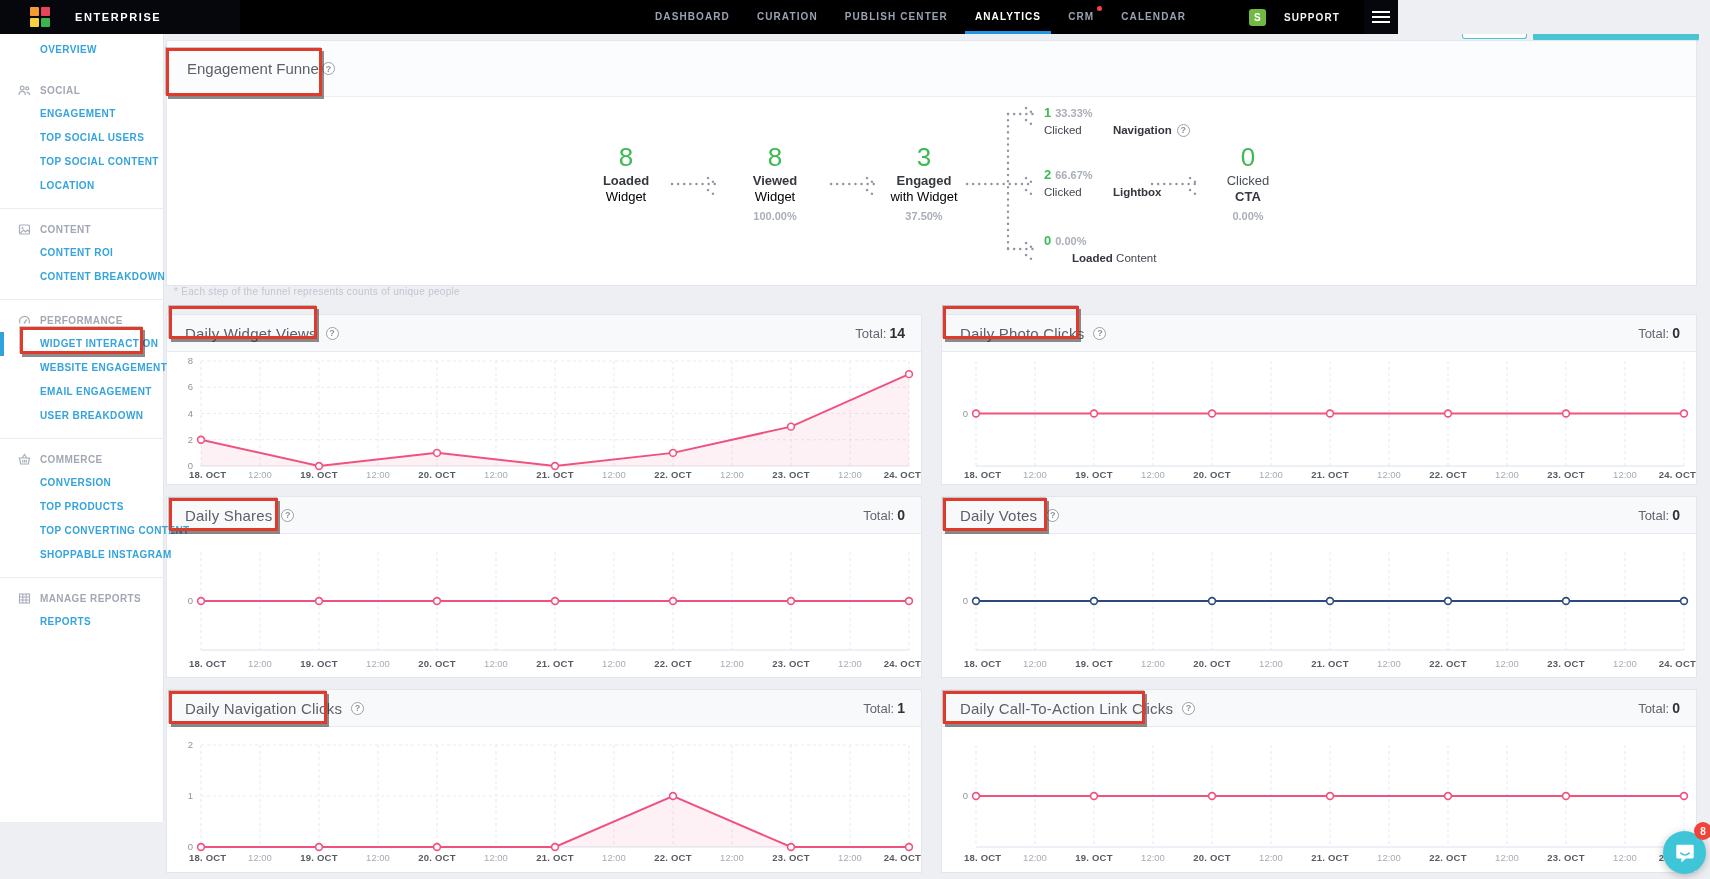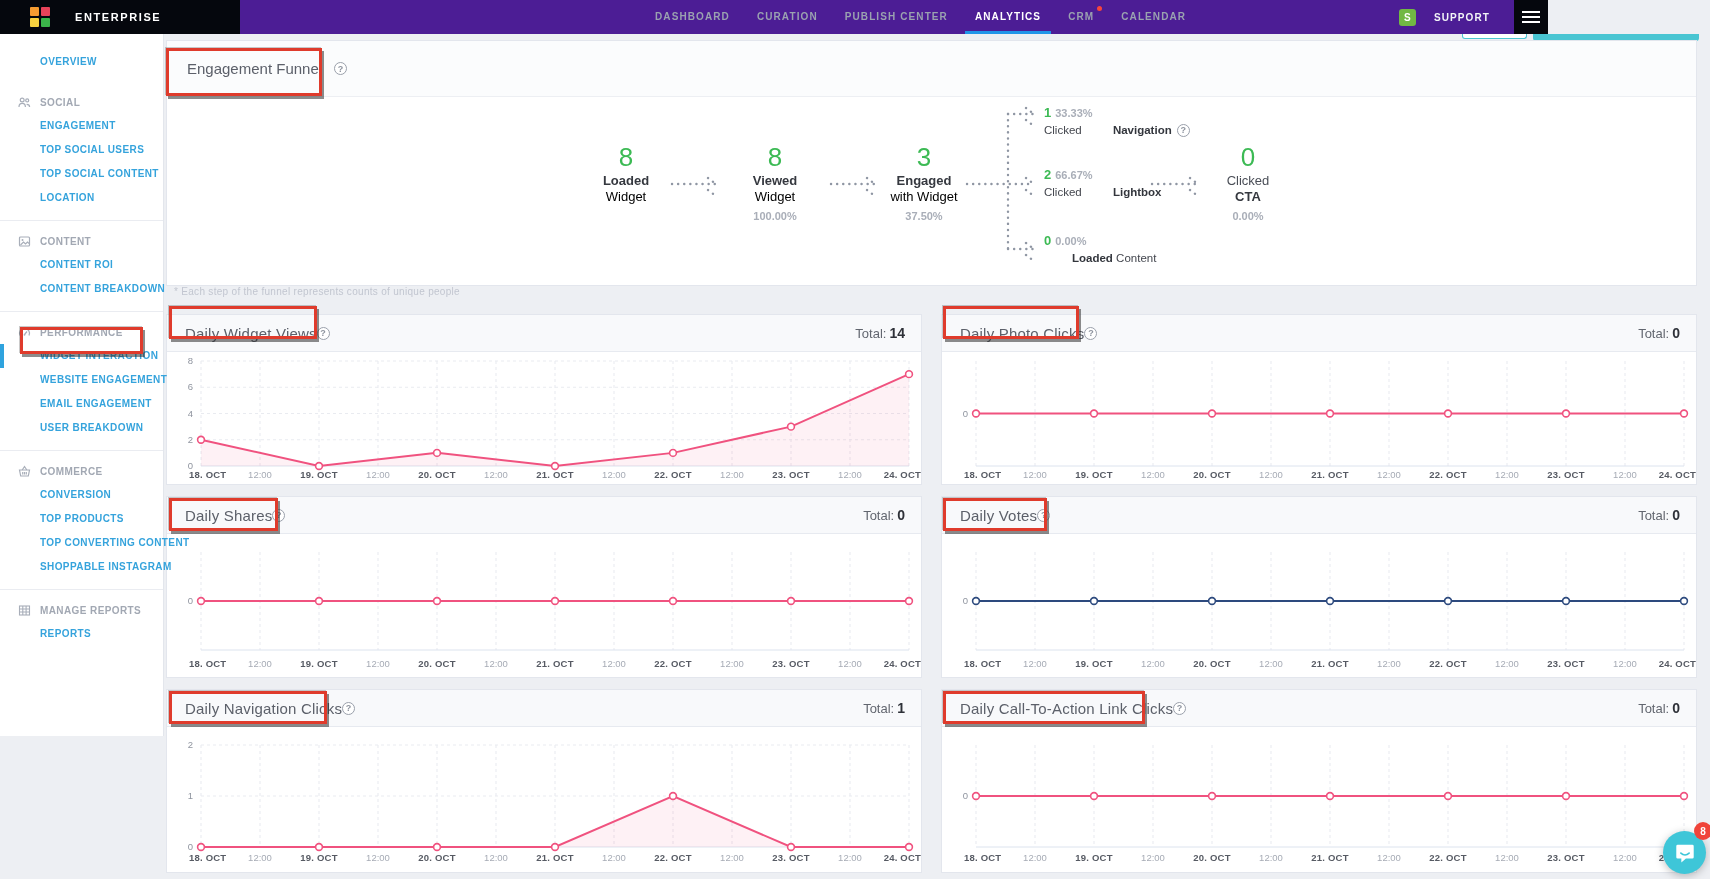--- a/index.html
+++ b/index.html
@@ -1,62 +1,62 @@
 <!DOCTYPE html>
 <html><head>
 <meta charset="utf-8">
 <style>
   * { margin:0; padding:0; box-sizing:border-box; }
   html,body { width:1710px; height:879px; }
   body { font-family:"Liberation Sans","DejaVu Sans",sans-serif; background:#edeff3; }
   .app { position:relative; width:1710px; height:879px; overflow:hidden; }
 
   
-  .navbar { position:absolute; left:0; top:0; width:1548px; height:34px; background:#4c1d95; z-index:30; }
+  .navbar { position:absolute; left:0; top:0; width:1398px; height:34px; background:#000000; z-index:30; }
   .brand { position:absolute; left:0; top:0; width:240px; height:34px; background:#05070d; display:flex; align-items:center; cursor:pointer; }
   .logo-grid { position:relative; width:21px; height:21px; margin-left:30px; display:grid; grid-template-columns:9px 9px; grid-template-rows:9px 9px; gap:2px; }
   .logo-grid i { display:block; border-radius:1px; }
   .brand-label { color:#fff; font-size:11px; font-weight:700; letter-spacing:1.6px; margin-left:24px; }
   .nav-items { position:absolute; left:655px; top:0; height:34px; display:flex; align-items:center; gap:27px; }
   .nav-item { position:relative; color:#9aa1b0; font-size:10px; font-weight:700; letter-spacing:1.1px; cursor:pointer; height:34px; line-height:34px; }
   .nav-item.active { color:#ffffff; }
   .nav-item.active .nav-underline { position:absolute; left:-10px; right:-10px; bottom:0; height:3px; background:#2095e8; }
   .nav-dot { position:absolute; top:6px; right:-8px; width:5px; height:5px; border-radius:50%; background:#f8453c; }
   .nav-right { position:absolute; right:0; top:0; height:34px; display:flex; align-items:center; }
   .avatar { width:17px; height:17px; border-radius:3px; background:#71b844; color:#fff; font-size:10px; font-weight:700; display:flex; align-items:center; justify-content:center; cursor:pointer; }
   .support { color:#f2f4f7; font-size:10px; font-weight:700; letter-spacing:1.1px; margin:0 24px 0 18px; cursor:pointer; }
   .burger-box { width:34px; height:34px; background:#05070d; display:flex; flex-direction:column; align-items:center; justify-content:center; gap:3px; cursor:pointer; }
   .burger-box i { display:block; width:18px; height:2px; background:#fff; }
 
   
-  .sidebar { position:absolute; left:0; top:34px; width:164px; height:702px; background:#ffffff; border-right:1px solid #e3e6ec; padding-top:16px; z-index:5; }
+  .sidebar { position:absolute; left:0; top:34px; width:164px; height:788px; background:#ffffff; border-right:1px solid #e3e6ec; padding-top:4px; z-index:5; }
   .side-item { position:relative; height:24px; line-height:24px; padding-left:40px; font-size:10px; font-weight:700; letter-spacing:.4px; color:#35a3dc; cursor:pointer; white-space:nowrap; }
   .side-item.active::before { content:""; position:absolute; left:0; top:0; bottom:0; width:4px; background:#2fa3de; }
   .side-head { height:24px; display:flex; align-items:center; gap:9px; padding-left:18px; font-size:10px; font-weight:700; letter-spacing:.4px; color:#a2a8b3; white-space:nowrap; }
   .side-head svg { flex:0 0 auto; }
   .side-div { border:none; border-top:1px solid #eaecf1; margin:10px 0 8px 0; }
   .sec-gap { margin-top:16px; }
 
   
   .main { position:absolute; left:164px; top:34px; right:0; bottom:0; background:#edeff3; }
   .card { position:absolute; background:#fff; border:1px solid #e3e6ed; }
   .card-header { position:absolute; left:0; right:0; top:0; height:37px; background:#f8f9fb; border-bottom:1px solid #e7eaf0; display:flex; align-items:center; justify-content:space-between; padding:0 16px 0 18px; }
-  .chart-title { font-size:15px; color:#5c606a; letter-spacing:.2px; display:flex; align-items:center; gap:0; }
+  .chart-title { font-size:15px; color:#5c606a; letter-spacing:.2px; display:flex; align-items:center; gap:9px; }
   .help { width:13px; height:13px; border:1px solid #9aa0ab; border-radius:50%; font-size:9px; font-weight:700; color:#8d939e; display:inline-flex; align-items:center; justify-content:center; cursor:pointer; background:#fff; }
   .total { font-size:13px; color:#62666f; }
   .total b { font-size:14px; color:#2e3138; margin-left:3px; }
   .chart-body { position:absolute; left:0; top:37px; right:0; bottom:0; }
   svg text { font-family:"Liberation Sans","DejaVu Sans",sans-serif; }
   .ytick { fill:#8f949f; font-size:9.5px; text-anchor:end; }
   .xdate { fill:#565a63; font-size:9.5px; font-weight:700; letter-spacing:.2px; }
   .xtime { fill:#a6abb5; font-size:9.5px; }
 
   
   .funnel-header { position:absolute; left:0; right:0; top:0; height:56px; background:#fbfcfd; border-bottom:1px solid #edeff3; display:flex; align-items:center; padding-left:20px; }
-  .funnel-title { font-size:15px; color:#5c606a; display:flex; align-items:center; gap:12px;justify-content:space-between; }
+  .funnel-title { font-size:15px; color:#5c606a; display:flex; align-items:center; gap:0;justify-content:space-between; }
   .f-step { position:absolute; top:100px; width:140px; text-align:center; }
   .f-num { font-size:26px; line-height:32px; color:#3cba54; }
   .f-l1 { font-size:13px; line-height:16px; color:#35383f; font-weight:700; }
   .f-l2 { font-size:13px; line-height:16px; color:#000000; }
   .f-l1.reg { font-weight:400; color:#4a4e57; }
   .f-l2.bold { font-weight:700; color:#35383f; }
   .f-pct { font-size:11px; line-height:15px; color:#a9aeb8; font-weight:700; margin-top:4px; }
   .f-branch { position:absolute; left:877px; }
   .f-bline1 { font-size:13px; line-height:16px; }
   .f-bline1 .v { color:#3cba54; font-weight:700; }

